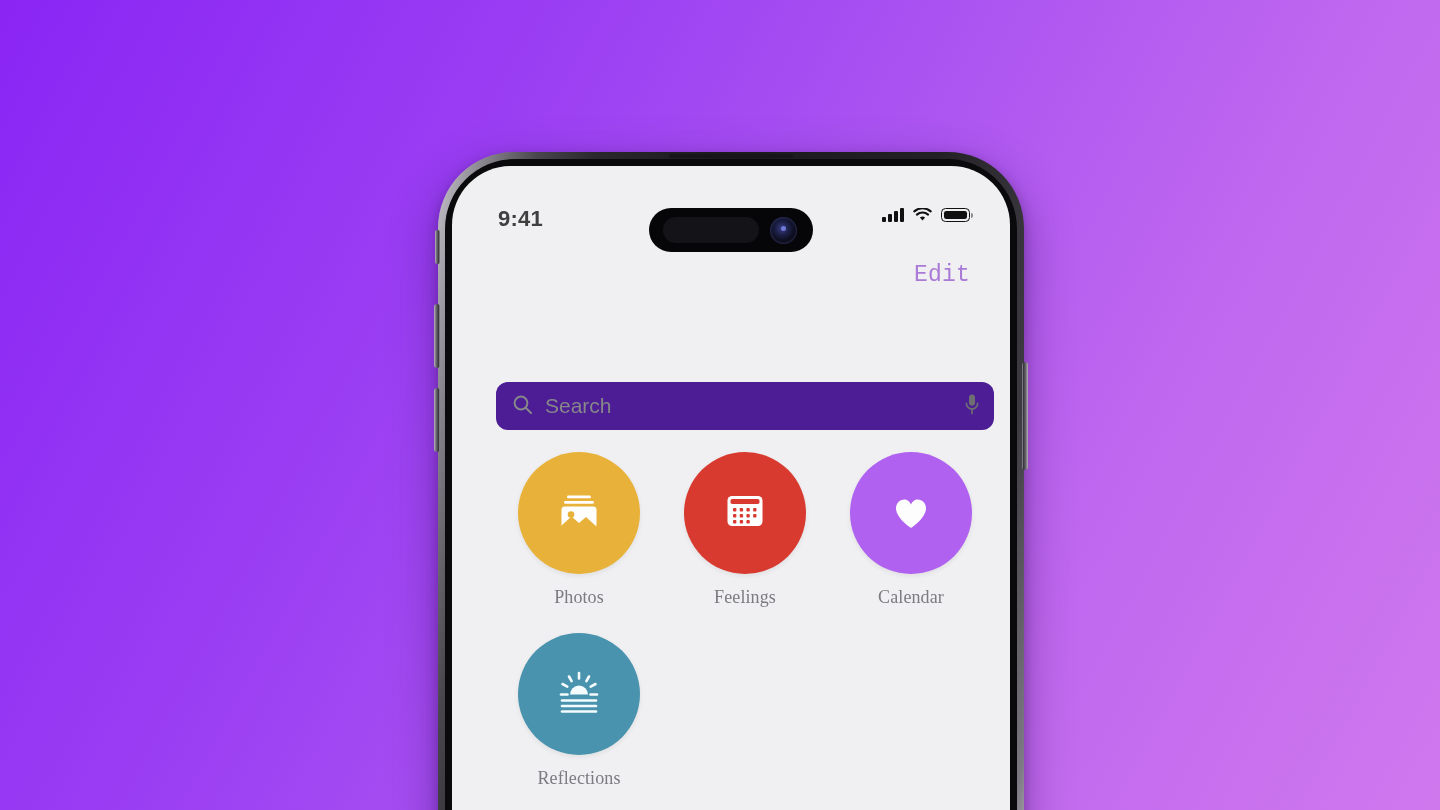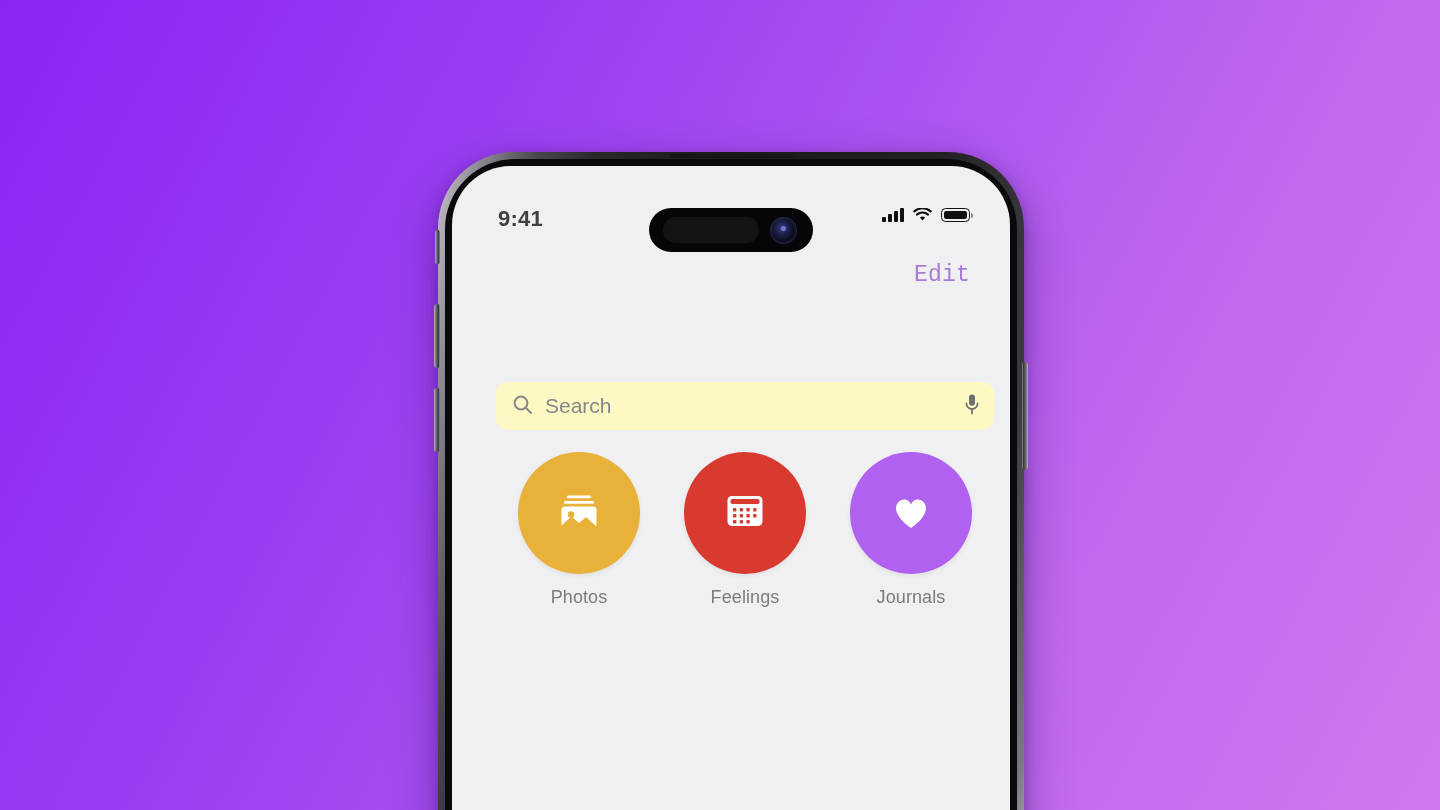--- a/index.html
+++ b/index.html
@@ -138,21 +138,21 @@
     display:grid; grid-template-columns:repeat(3,1fr);
     row-gap:25px;
   }
   .journal-item { display:flex; flex-direction:column; align-items:center; cursor:pointer; }
   .journal-circle {
     width:122px;height:122px;border-radius:50%;
     display:flex;align-items:center;justify-content:center;
     box-shadow:0 2px 5px rgba(0,0,0,.07);
   }
   .journal-label {
-    margin-top:13px; font-size:18px; color:#7b7b80; letter-spacing:.1px;
+    margin-top:13px; font-size:18px; color:#7b7b80; letter-spacing:.1px;font-family:Liberation Serif, serif;
   }
 </style>
 </head>
 <body style="background: linear-gradient(118deg, rgb(138, 37, 244) 0%, rgb(154, 62, 243) 30%, rgb(171, 84, 241) 52%, rgb(192, 104, 239) 74%, rgb(207, 120, 238) 100%);">
 
 <div id="phone-frame">
   <div class="frame-outer"></div>
   <div class="frame-inner"></div>
   <div class="earpiece-slit"></div>
 
@@ -188,21 +188,21 @@
             <span></span>
           </div>
       </div>
     </div>
 
     <div class="nav-row">
       <button class="edit-btn" style="color: rgb(169, 122, 214);">Edit</button>
     </div>
 
 
-    <div class="search-bar" style="background: #fef9c3;">
+    <div class="search-bar" style="background: #4c1d95;">
       <span>
         <svg width="21" height="21" viewBox="0 0 21 21">
           <circle cx="9" cy="9" r="6.4" stroke="#86868b" stroke-width="2" fill="none"></circle>
           <line x1="13.6" y1="13.6" x2="19" y2="19" stroke="#86868b" stroke-width="2" stroke-linecap="round"></line>
         </svg>
       </span>
       <span class="search-placeholder">Search</span>
       <span>
         <svg width="16" height="22" viewBox="0 0 16 22">
           <rect x="5" y="1.4" width="6" height="11.4" rx="3" fill="#6e6e73"></rect>
@@ -256,20 +256,42 @@
 
 
       <div class="journal-item">
         <div class="journal-circle" style="background: rgb(176, 97, 240);">
           <span>
             <svg width="56" height="56" viewBox="0 0 56 56">
               <path d="M28 45 C10 33 10 20.5 18.5 17 C23.5 15 27 18.5 28 21.5 C29 18.5 32.5 15 37.5 17 C46 20.5 46 33 28 45 Z" fill="#fdfdfd"></path>
             </svg>
           </span>
         </div>
-        <span class="journal-label">Journals</span>
-      </div>
-
+        <span class="journal-label">Calendar</span>
+      </div>
+
+      <div class="journal-item">
+        <div class="journal-circle" style="background: rgb(74, 147, 174);">
+          <span>
+            <svg width="60" height="60" viewBox="0 0 60 60">
+              <g stroke="#f4fbfd" stroke-width="2.6" stroke-linecap="round" fill="none">
+                <line x1="30" y1="11" x2="30" y2="16.5"></line>
+                <line x1="20" y1="14.5" x2="22.6" y2="19.2"></line>
+                <line x1="40" y1="14.5" x2="37.4" y2="19.2"></line>
+                <line x1="13.5" y1="22" x2="18.3" y2="24.6"></line>
+                <line x1="46.5" y1="22" x2="41.7" y2="24.6"></line>
+                <path d="M21 32.5 A9 9 0 0 1 39 32.5" fill="#f4fbfd" stroke="none"></path>
+                <line x1="12" y1="32.5" x2="18.5" y2="32.5"></line>
+                <line x1="41.5" y1="32.5" x2="48" y2="32.5"></line>
+                <line x1="13" y1="38.5" x2="47" y2="38.5"></line>
+                <line x1="13" y1="44" x2="47" y2="44"></line>
+                <line x1="13" y1="49.5" x2="47" y2="49.5"></line>
+              </g>
+            </svg>
+          </span>
+        </div>
+        <span class="journal-label">Reflections</span>
+      </div>
 
 
     </div>
   </div>
 </div>
 
 </body></html>

